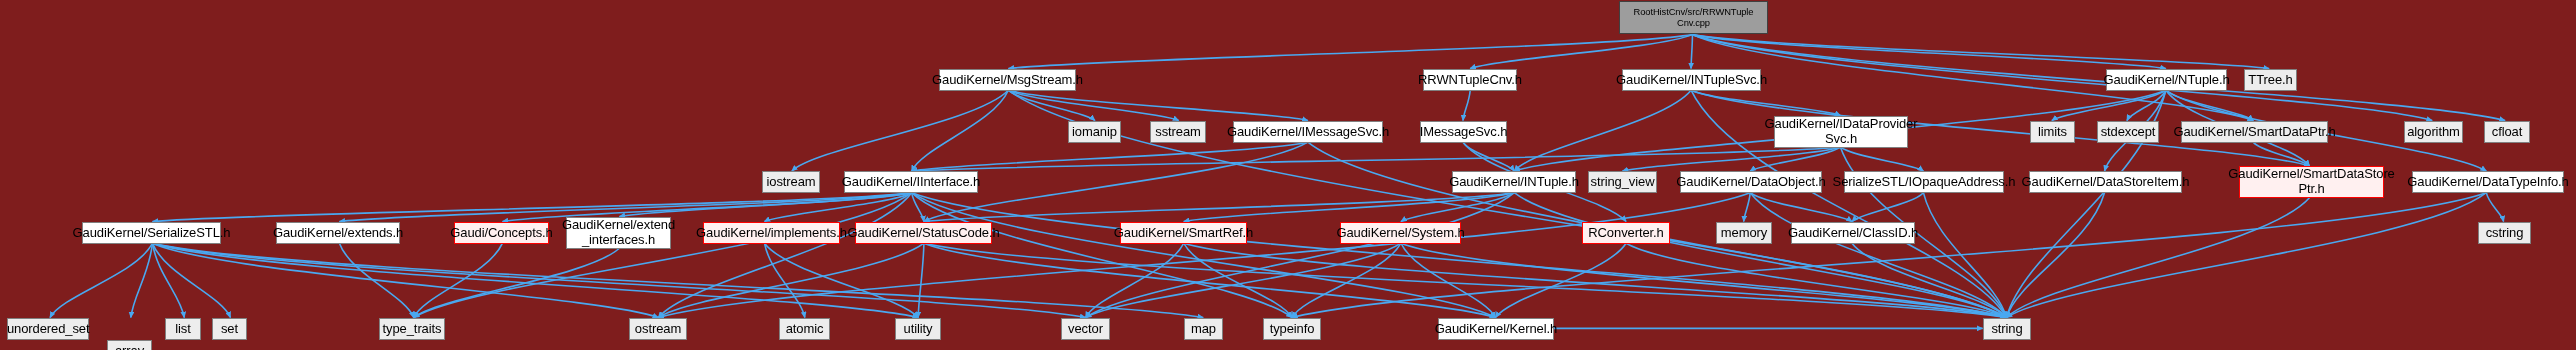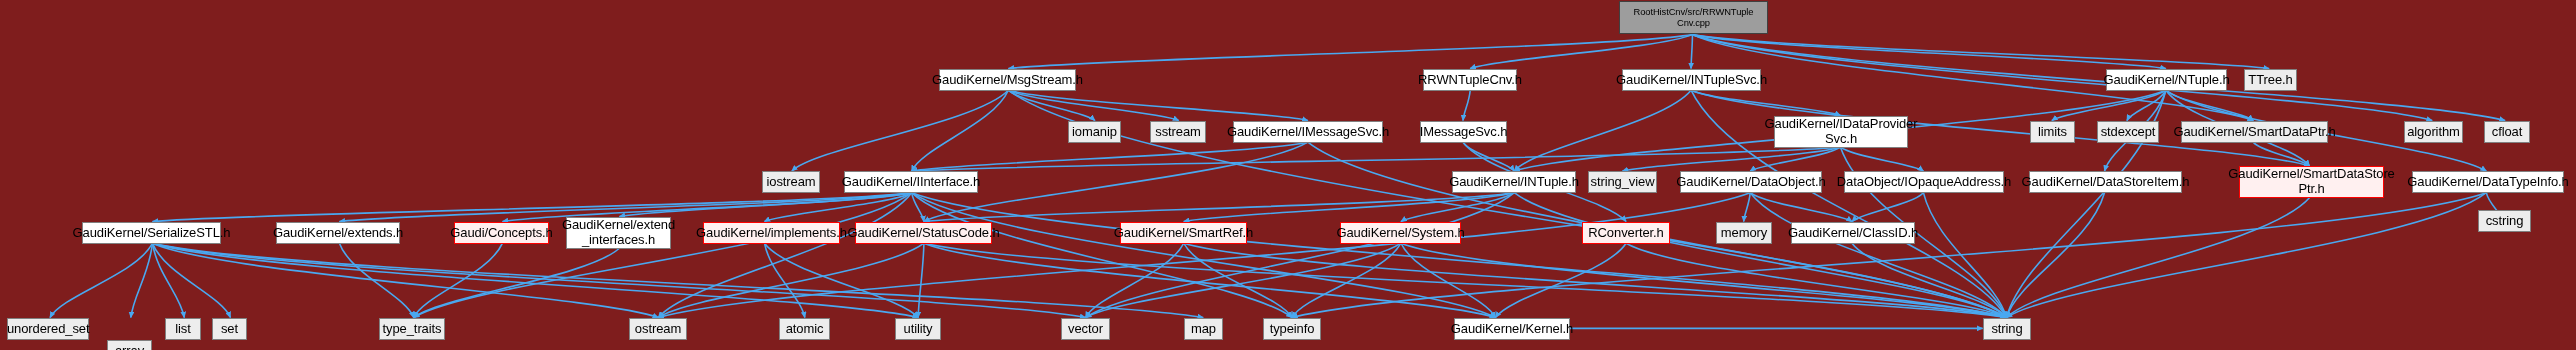--- a/index.html
+++ b/index.html
@@ -183,46 +183,46 @@
       <div class="node n-plain" style="left: 2030px; top: 121px; width: 45px; height: 22px;"><span>limits</span></div>
       <div class="node n-plain" style="left: 2097px; top: 121px; width: 62px; height: 22px;"><span>stdexcept</span></div>
       <div class="node n-plain" style="left: 2181px; top: 121px; width: 147px; height: 22px;"><span>GaudiKernel/SmartDataPtr.h</span></div>
       <div class="node n-plain" style="left: 2404px; top: 121px; width: 59px; height: 22px;"><span>algorithm</span></div>
       <div class="node n-plain" style="left: 2484px; top: 121px; width: 46px; height: 22px;"><span>cfloat</span></div>
       <div class="node n-plain" style="left: 762px; top: 171px; width: 58px; height: 22px;"><span>iostream</span></div>
       <div class="node n-white" style="left: 844px; top: 171px; width: 134px; height: 22px;"><span>GaudiKernel/IInterface.h</span></div>
       <div class="node n-white" style="left: 1452px; top: 171px; width: 124px; height: 22px;"><span>GaudiKernel/INTuple.h</span></div>
       <div class="node n-plain" style="left: 1588px; top: 171px; width: 69px; height: 22px;"><span>string_view</span></div>
       <div class="node n-white" style="left: 1680px; top: 171px; width: 142px; height: 22px;"><span>GaudiKernel/DataObject.h</span></div>
-      <div class="node n-white" style="left: 1844px; top: 171px; width: 160px; height: 22px;"><span>DataObject/IOpaqueAddress.h</span></div>
+      <div class="node n-white" style="left: 1844px; top: 171px; width: 160px; height: 22px;"><span>SerializeSTL/IOpaqueAddress.h</span></div>
       <div class="node n-white" style="left: 2029px; top: 171px; width: 153px; height: 22px;"><span>GaudiKernel/DataStoreItem.h</span></div>
       <div class="node n-red" style="left: 2239px; top: 166px; width: 145px; height: 32px;"><span>GaudiKernel/SmartDataStore
 Ptr.h</span></div>
       <div class="node n-white" style="left: 2412px; top: 171px; width: 152px; height: 22px;"><span>GaudiKernel/DataTypeInfo.h</span></div>
       <div class="node n-white" style="left: 82px; top: 222px; width: 139px; height: 22px;"><span>GaudiKernel/SerializeSTL.h</span></div>
       <div class="node n-white" style="left: 276px; top: 222px; width: 124px; height: 22px;"><span>GaudiKernel/extends.h</span></div>
       <div class="node n-red" style="left: 454px; top: 222px; width: 95px; height: 22px;"><span>Gaudi/Concepts.h</span></div>
       <div class="node n-white" style="left: 566px; top: 217px; width: 105px; height: 32px;"><span>GaudiKernel/extend
 _interfaces.h</span></div>
       <div class="node n-red" style="left: 703px; top: 222px; width: 137px; height: 22px;"><span>GaudiKernel/implements.h</span></div>
       <div class="node n-red" style="left: 855px; top: 222px; width: 137px; height: 22px;"><span>GaudiKernel/StatusCode.h</span></div>
       <div class="node n-red" style="left: 1120px; top: 222px; width: 127px; height: 22px;"><span>GaudiKernel/SmartRef.h</span></div>
       <div class="node n-red" style="left: 1340px; top: 222px; width: 121px; height: 22px;"><span>GaudiKernel/System.h</span></div>
       <div class="node n-red" style="left: 1582px; top: 222px; width: 88px; height: 22px;"><span>RConverter.h</span></div>
       <div class="node n-plain" style="left: 1716px; top: 222px; width: 56px; height: 22px;"><span>memory</span></div>
       <div class="node n-white" style="left: 1791px; top: 222px; width: 124px; height: 22px;"><span>GaudiKernel/ClassID.h</span></div>
-      <div class="node n-plain" style="left: 2478px; top: 210px; width: 53px; height: 22px;"><span>cstring</span></div>
+      <div class="node n-plain" style="left: 2478px; top: 222px; width: 53px; height: 22px;"><span>cstring</span></div>
       <div class="node n-plain" style="left: 7.2px; top: 318px; width: 82px; height: 22px; text-align: center;"><span>unordered_set</span></div>
       <div class="node n-plain" style="left: 107px; top: 318px; width: 45px; height: 22px; margin-top: 22px;"><span>array</span></div>
       <div class="node n-plain" style="left: 165px; top: 318px; width: 36px; height: 22px;"><span>list</span></div>
       <div class="node n-plain" style="left: 212px; top: 318px; width: 35px; height: 22px;"><span>set</span></div>
       <div class="node n-plain" style="left: 379px; top: 318px; width: 66px; height: 22px;"><span>type_traits</span></div>
       <div class="node n-plain" style="left: 629px; top: 318px; width: 58px; height: 22px;"><span>ostream</span></div>
       <div class="node n-plain" style="left: 779px; top: 318px; width: 51px; height: 22px;"><span>atomic</span></div>
       <div class="node n-plain" style="left: 895px; top: 318px; width: 46px; height: 22px;"><span>utility</span></div>
       <div class="node n-plain" style="left: 1061px; top: 318px; width: 49px; height: 22px;"><span>vector</span></div>
       <div class="node n-plain" style="left: 1184px; top: 318px; width: 39px; height: 22px;"><span>map</span></div>
       <div class="node n-plain" style="left: 1263px; top: 318px; width: 58px; height: 22px;"><span>typeinfo</span></div>
-      <div class="node n-white" style="left: 1438px; top: 318px; width: 116px; height: 22px; margin-left: 16px;"><span>GaudiKernel/Kernel.h</span></div>
+      <div class="node n-white" style="left: 1438px; top: 318px; width: 116px; height: 22px;"><span>GaudiKernel/Kernel.h</span></div>
       <div class="node n-plain" style="left: 1983px; top: 318px; width: 48px; height: 22px;"><span>string</span></div>
     </div>
 </div>
 
 
 </body></html>

